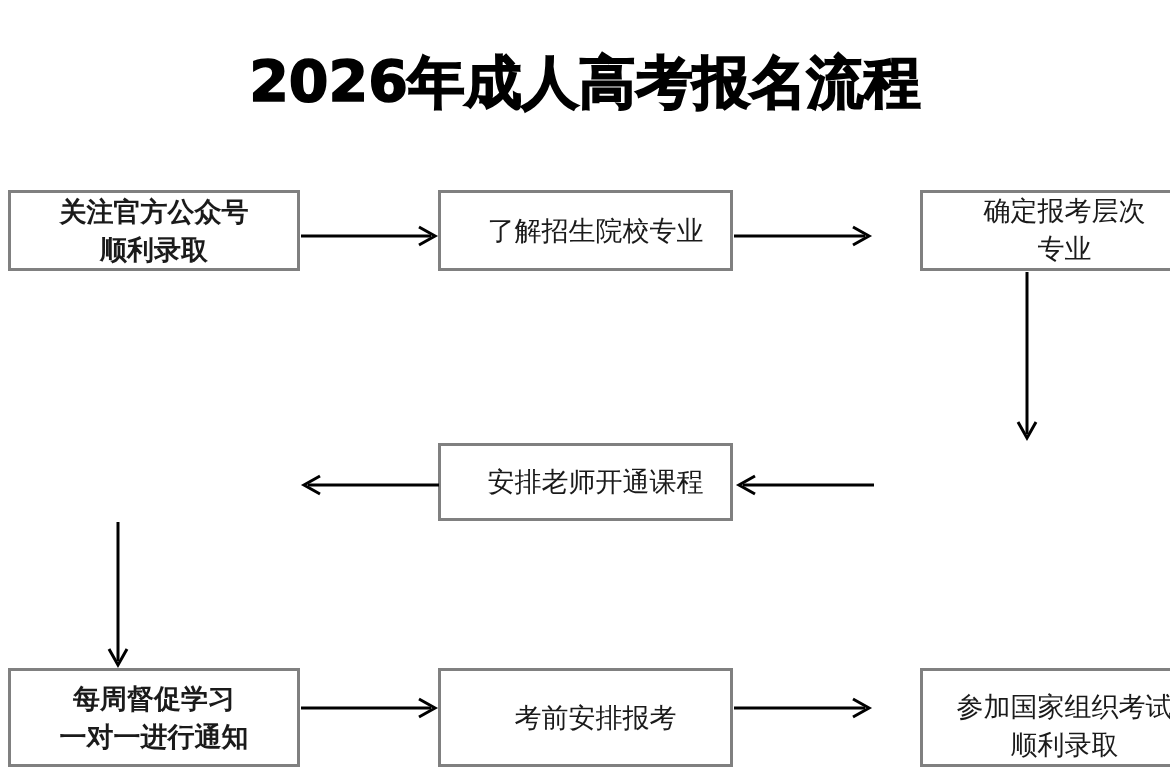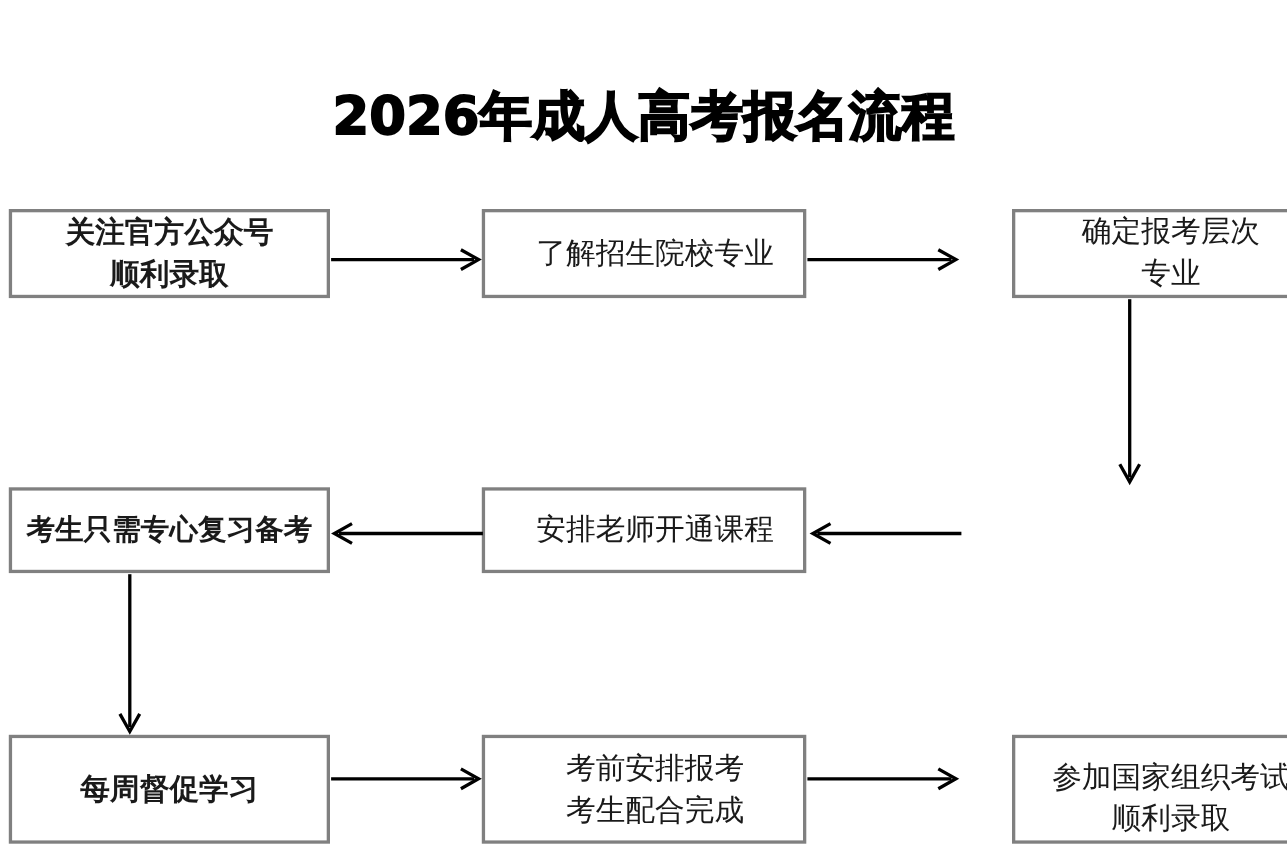--- a/index.html
+++ b/index.html
@@ -20,28 +20,27 @@
     overflow: hidden;
   }
 
   
   .chart-title {
     position: absolute;
     left: 0;
     top: 34px;
     width: 1170px;
     text-align: center;
-    font-size: 48px;
+    font-size: 57px;
     line-height: 96px;
     font-weight: 900;
     letter-spacing: 0px;
     color: #000000;
     white-space: nowrap;
     font-family: "DejaVu Sans", "Liberation Sans", sans-serif;
-    margin-top: 24px;
     -webkit-text-stroke: 1.6px #000000;
   }
 
   
   .node {
     position: absolute;
     box-sizing: border-box;
     background: #ffffff;
     border: 3px solid #808080;
     display: flex;
@@ -95,36 +94,33 @@
 
   <div class="node col-b row-1">
     <span class="line">了解招生院校专业</span>
   </div>
 
   <div class="node col-c row-1">
     <span class="line">确定报考层次</span>
     <span class="line">专业</span>
   </div>
 
-  <div class="node col-a row-2 tight">
-    <span class="line">考生只需专心复习备考</span>
-  </div>
 
   <div class="node col-b row-2">
     <span class="line">安排老师开通课程</span>
   </div>
 
 
   <div class="node col-a row-3">
     <span class="line">每周督促学习</span>
+    <span class="line">一对一进行通知</span>
   </div>
 
   <div class="node col-b row-3">
     <span class="line">考前安排报考</span>
-    <span class="line">考生配合完成</span>
   </div>
 
   <div class="node col-c row-3">
     <span class="line">参加国家组织考试</span>
     <span class="line">顺利录取</span>
   </div>
 
   <div class="arrow" style="left:301px; top:224px; width:138px; height:24px;">
     <svg width="138" height="24" viewBox="0 0 138 24">
       <line x1="0" y1="12" x2="130" y2="12" stroke="#000000" stroke-width="3"></line>

